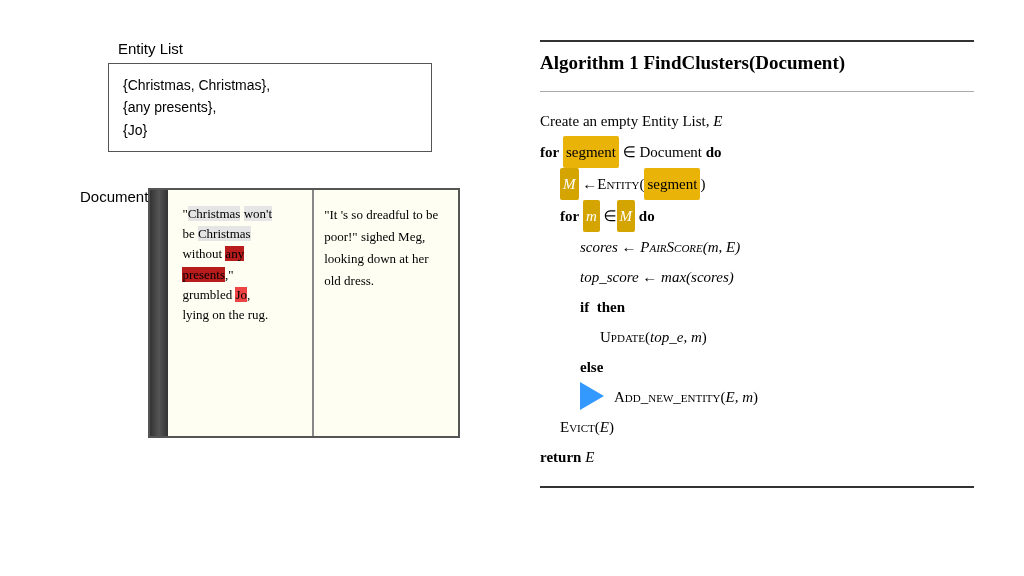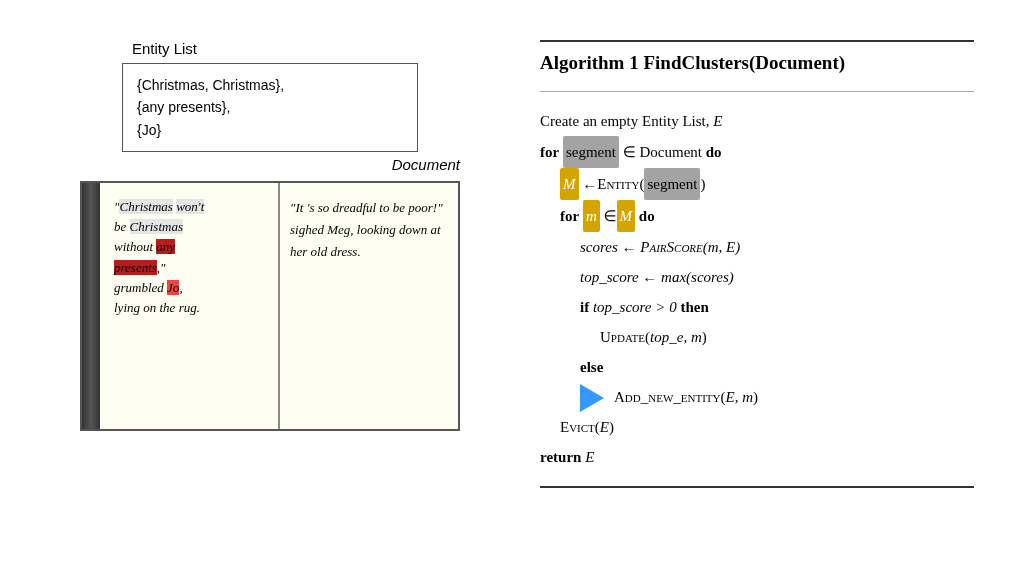--- a/index.html
+++ b/index.html
@@ -24,45 +24,43 @@
     
     .left-panel {
       width: 480px;
       display: flex;
       flex-direction: column;
       align-items: center;
       padding-top: 20px;
     }
 
     .entity-section {
-      width: 296px;
-      margin-bottom: 4px;
+      width: 324px;
+      margin-bottom: 36px;
     }
 
     .entity-label {
       font-family: Arial, sans-serif;
       font-size: 15px;
       margin-bottom: 6px;
       margin-left: 10px;
     }
 
     .entity-box {
       border: 1px solid #555;
       padding: 10px 14px;
       font-family: Arial, sans-serif;
       font-size: 14px;
       line-height: 1.6;
     }
 
     .document-section {
       width: 380px;
       display: flex;
-      flex-direction: column;
-      align-items: flex-end;
-      font-style: italic;
+      align-items: flex-start;
     }
 
     .document-label {
       font-family: Arial, sans-serif;
       font-size: 15px;
       margin-bottom: 8px;
     }
 
     
     .book-container {
@@ -146,37 +144,37 @@
     }
 
     .indent1 { padding-left: 20px; }
     .indent2 { padding-left: 40px; align-items: center; }
     .indent3 { padding-left: 60px; }
 
     .kw { font-weight: bold; }
     .italic { font-style: italic; }
     .sc { font-variant: small-caps; }
 
-    .hl-algo-cyan { background: #a3a3a3; padding: 1px 3px; border-radius: 2px; }
+    .hl-algo-cyan { background: #eab308; padding: 1px 3px; border-radius: 2px; }
     .hl-algo-yellow { background: #d4a500; color: #fff; padding: 1px 3px; border-radius: 2px; }
 
     .blue-arrow {
       display: inline-block;
       width: 0;
       height: 0;
       border-top: 14px solid transparent;
       border-bottom: 14px solid transparent;
       border-left: 24px solid #3399ff;
       margin-right: 10px;
       flex-shrink: 0;
     }
 
     .arrow-container {
       display: flex;
-      align-items: flex-end;
+      align-items: flex-start;
       padding-left: 40px;
       line-height: 2;
     }
   </style>
 </head>
 <body>
 
 <div class="main-container">
 
   <div class="left-panel">
@@ -241,21 +239,21 @@
         <div class="algo-line indent2">
           <span class="italic">scores ← <span class="sc">PairScore</span>(<span class="italic">m, E</span>)</span>
         </div>
 
         <div class="algo-line indent2">
           <span class="italic">top_score ← max(scores)</span>
         </div>
 
 
         <div class="algo-line indent2">
-          <span class="kw">if</span>&nbsp;<span class="italic">top_score &gt; 0</span>&nbsp;<span class="kw">then</span>
+          <span class="kw">if</span>&nbsp;&nbsp;<span class="kw">then</span>
         </div>
 
         <div class="algo-line indent3">
           <span class="sc">Update</span>(<span class="italic">top_e, m</span>)
         </div>
 
         <div class="algo-line indent2">
           <span class="kw">else</span>
         </div>
 

